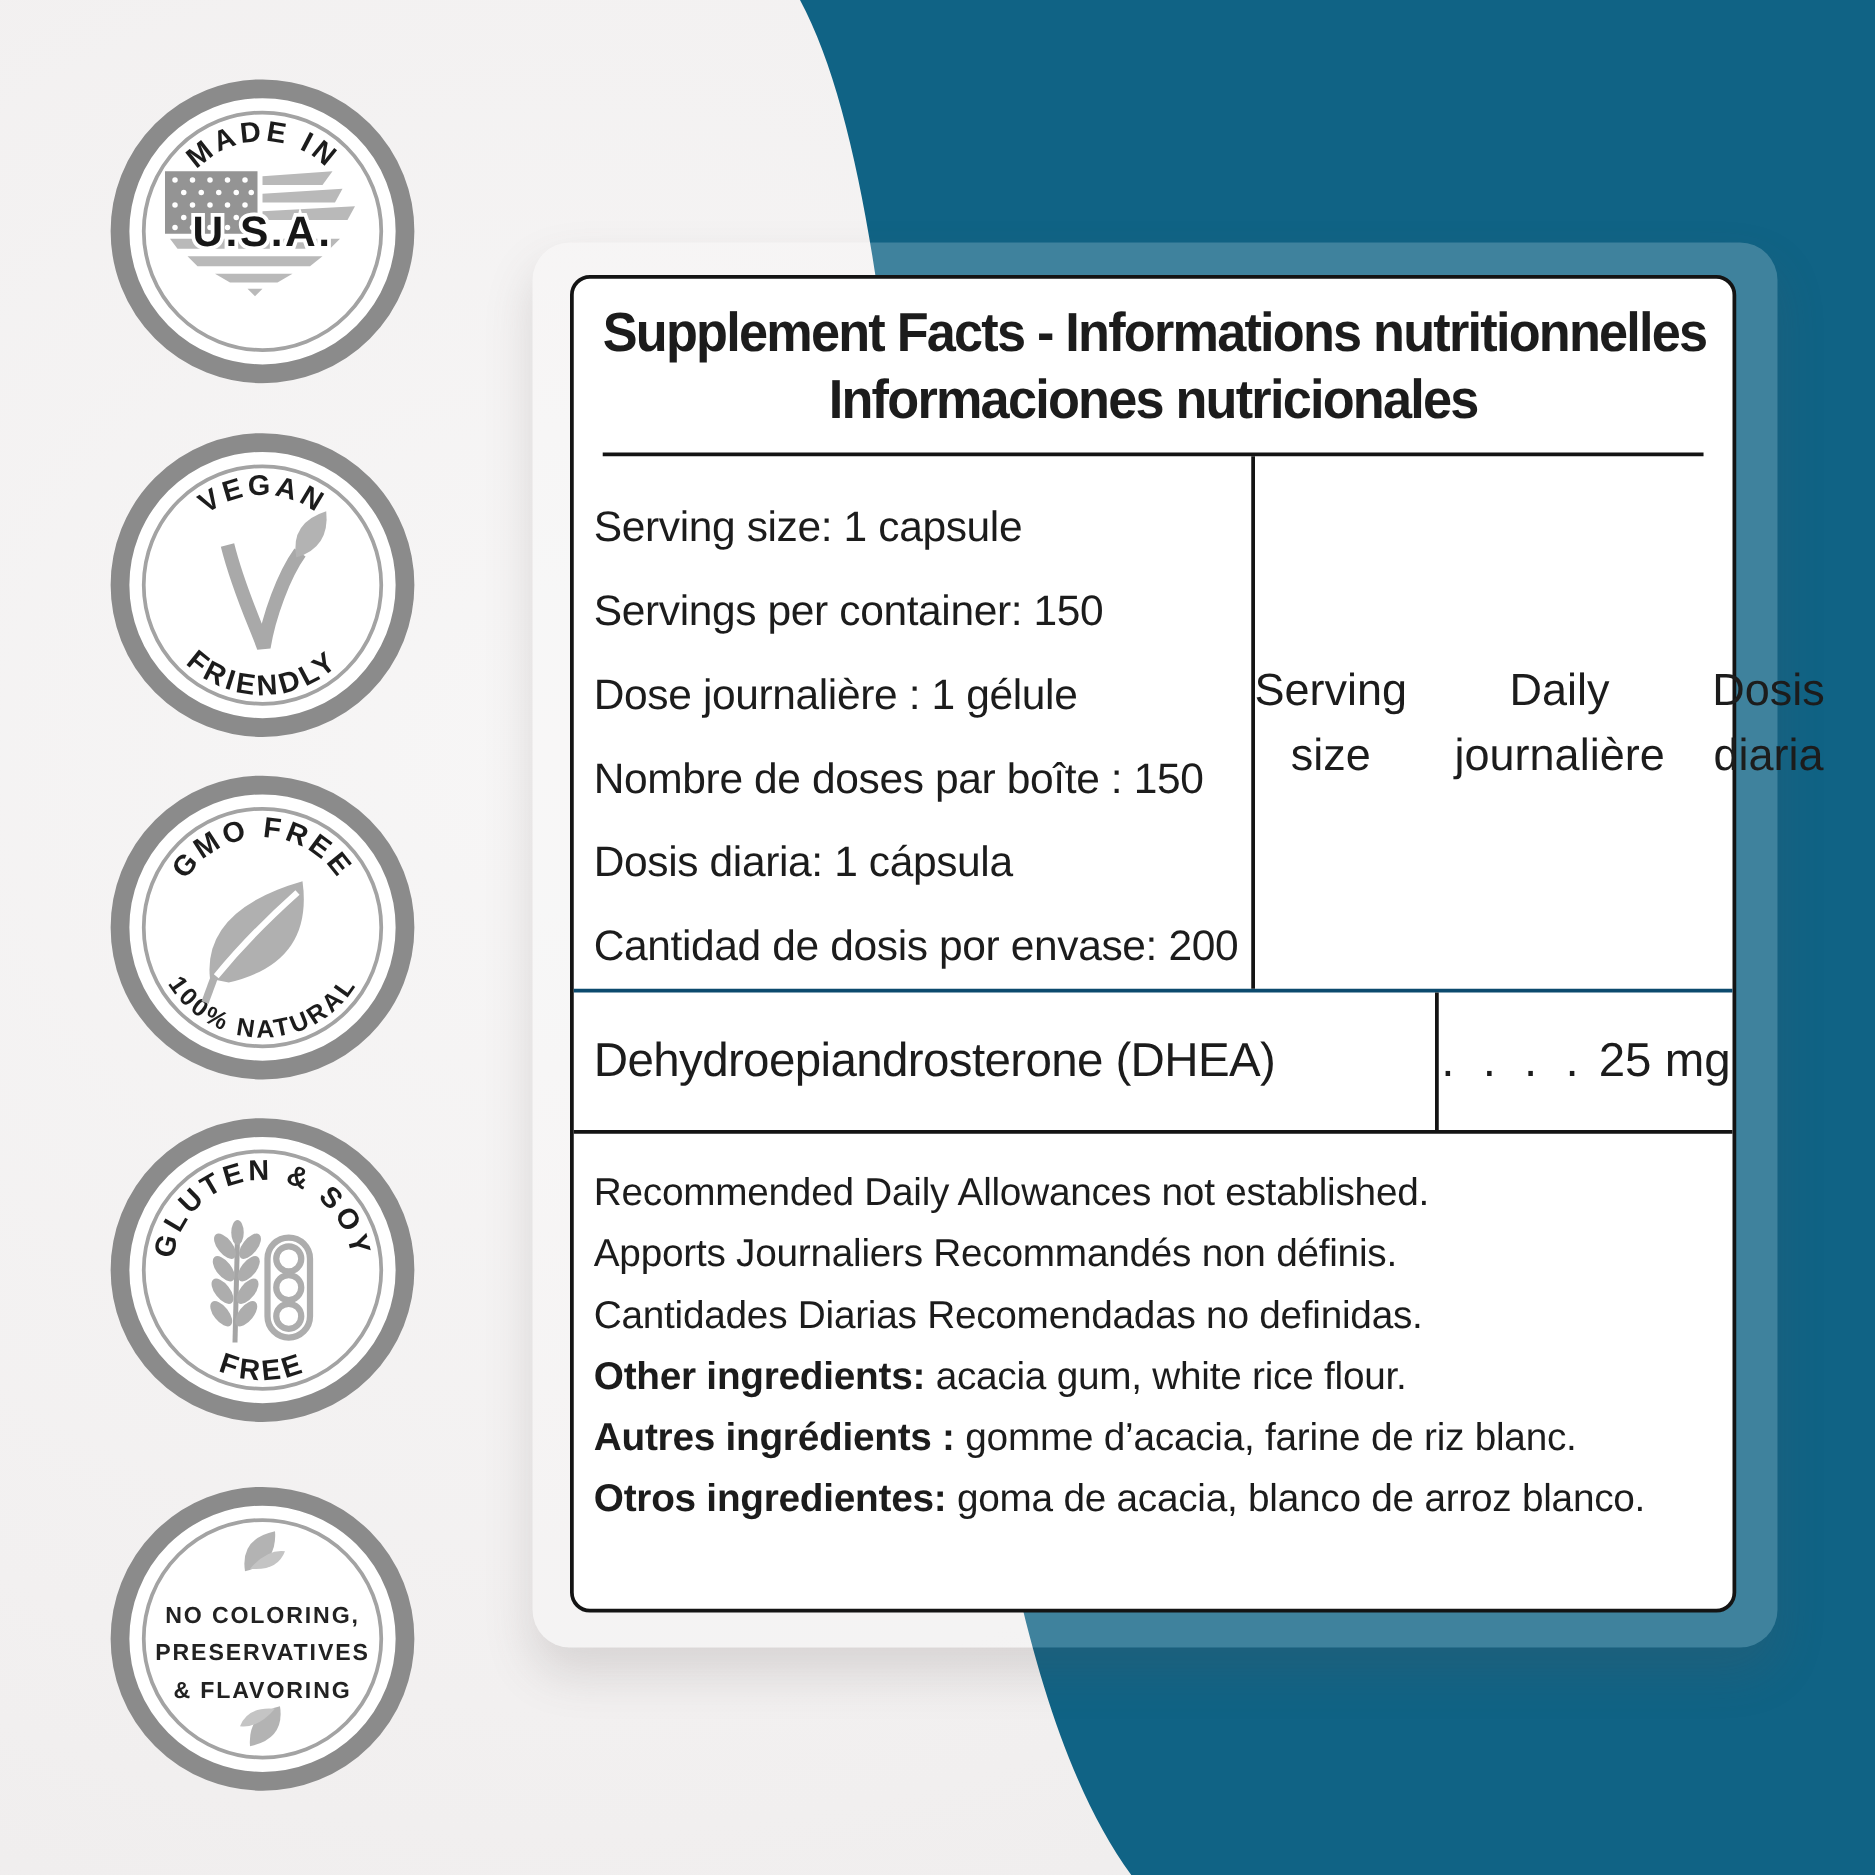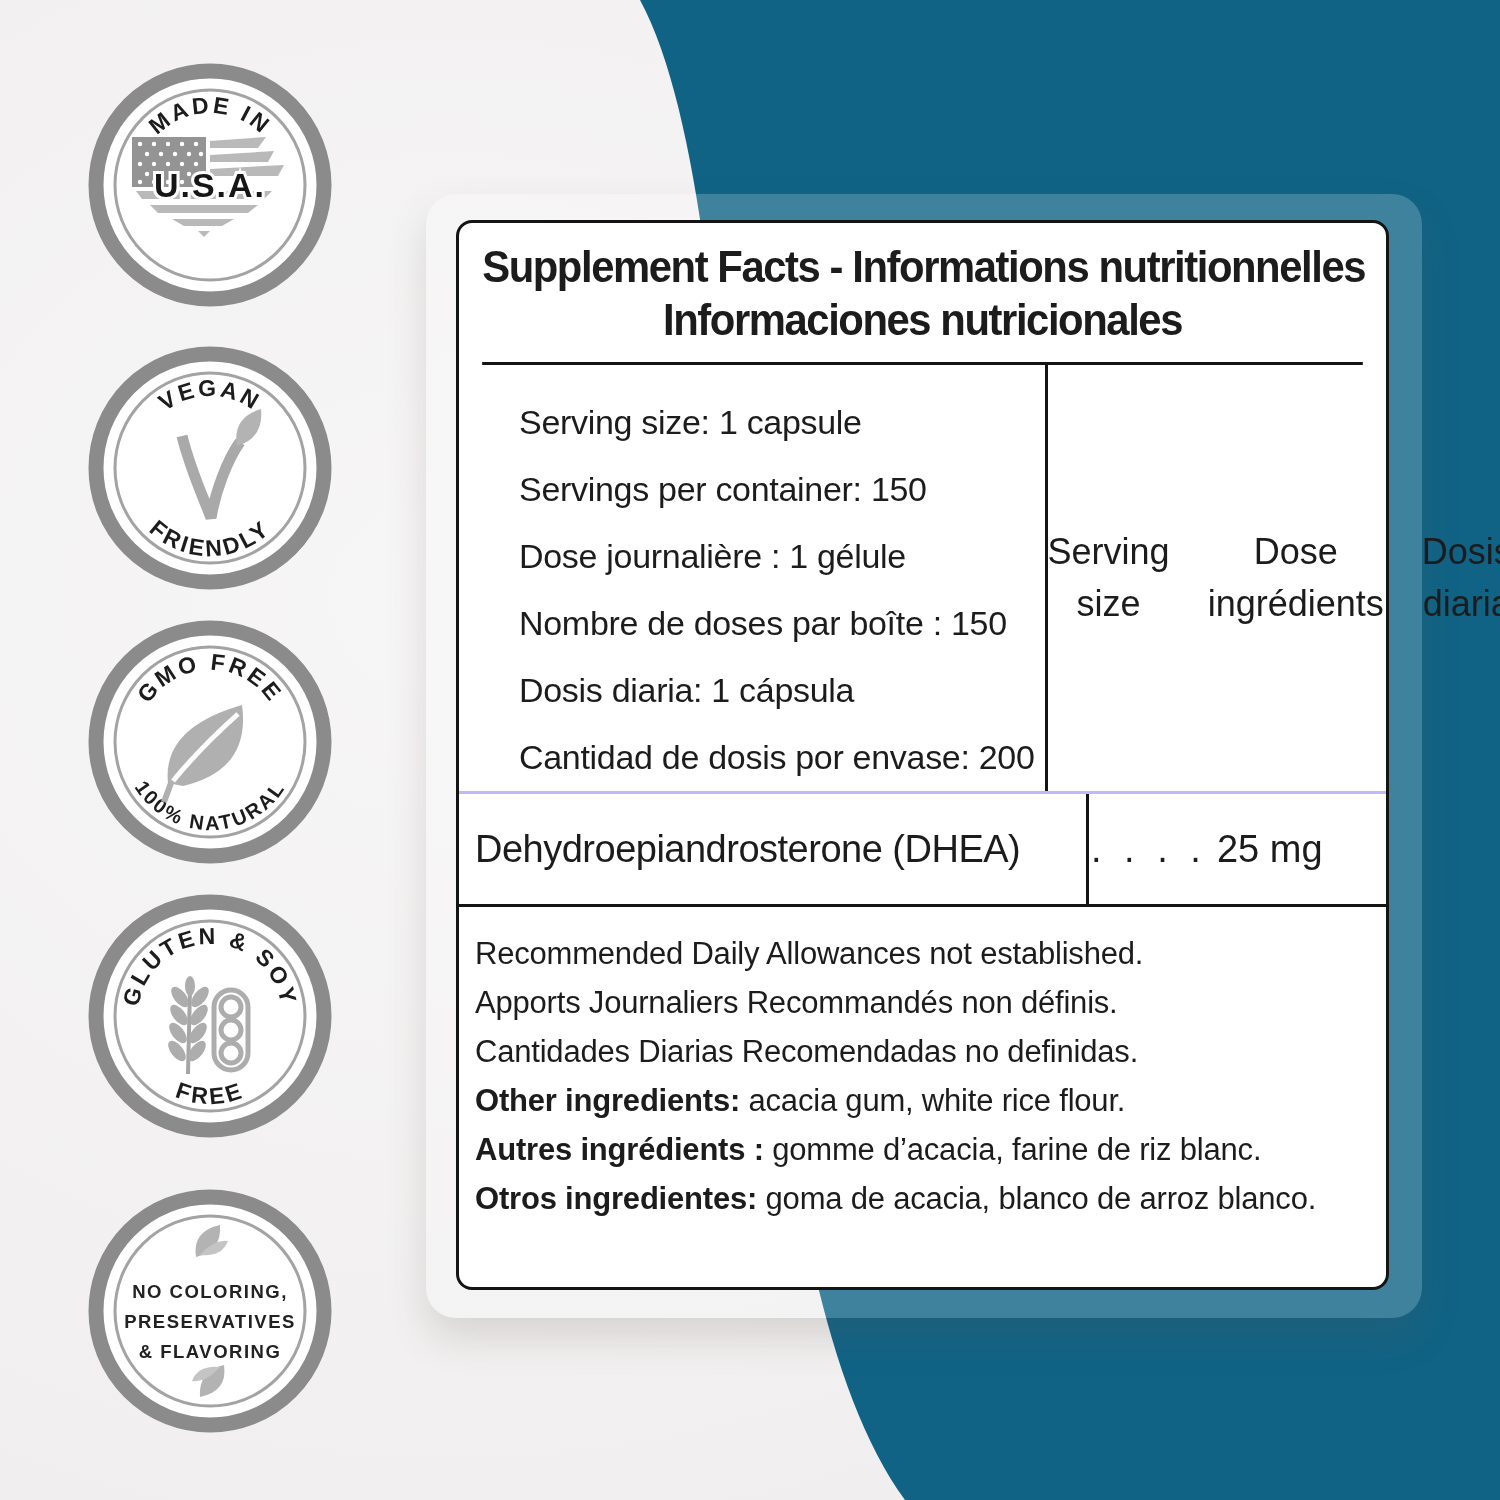--- a/index.html
+++ b/index.html
@@ -7,28 +7,28 @@
   .stage{position:relative;width:1500px;height:1500px;overflow:hidden;
          background:radial-gradient(ellipse at 30% 40%, #f7f6f6 0%, #f2f0f0 60%, #edebeb 100%);}
   svg.teal-shape{position:absolute;left:0;top:0;width:1500px;height:1500px;}
   .halo{position:absolute;left:426px;top:194px;width:996px;height:1124px;border-radius:30px;
         background:rgba(255,255,255,0.20);box-shadow:0 20px 38px rgba(95,85,85,0.18);}
   .panel{position:absolute;left:456px;top:220px;width:933px;height:1070px;background:#ffffff;
          border:3px solid #141414;border-radius:16px;display:flex;flex-direction:column;box-sizing:border-box;}
   .panel-title{flex:0 0 139px;border-bottom:3px solid #141414;display:flex;flex-direction:column;
          justify-content:center;text-align:center;font-weight:700;font-size:44px;line-height:53px;
          letter-spacing:-1.5px;transform:scaleX(0.95);white-space:nowrap;}
-  .row-servings{flex:0 0 426px;border-bottom:3px solid #c4b5fd;display:flex;padding-left:44px;}
+  .row-servings{flex:0 0 426px;border-bottom:3px solid #0c4a6e;display:flex;}
   .cell-serving-info{width:630px;box-sizing:border-box;border-right:3px solid #141414;
          padding:24px 10px 0 16px;font-size:34px;line-height:67px;letter-spacing:-0.3px;white-space:nowrap;}
   .cell-serving-summary{flex:1;display:flex;flex-direction:row;justify-content:center;
          align-items:center;text-align:center;font-size:36px;line-height:1.45;gap:38px;}
   .summary-middle{max-width:210px;}
   .row-dhea{flex:0 0 110px;border-bottom:3px solid #141414;display:flex;font-size:38px;}
-  .dhea-name{width:630px;box-sizing:border-box;border-right:3px solid #141414;display:flex;
+  .dhea-name{width:692px;box-sizing:border-box;border-right:3px solid #141414;display:flex;
          align-items:center;padding-left:16px;white-space:nowrap;letter-spacing:-0.5px;}
   .dhea-amount{flex:1;display:flex;align-items:center;padding-left:2px;white-space:nowrap;}
   .dhea-amount .dots{letter-spacing:6px;margin-right:10px;}
   .notes{flex:1;padding:22px 18px 0 16px;font-size:31px;line-height:49px;letter-spacing:-0.2px;border-radius:31px;}
   .notes b{font-weight:700;}
   svg.badge{position:absolute;width:244px;height:244px;left:88px;}
   .arc{font-family:"Liberation Sans",sans-serif;font-weight:700;font-size:23px;letter-spacing:3px;fill:#1c1c1c;}
   .arc-sm{font-family:"Liberation Sans",sans-serif;font-weight:700;font-size:20px;letter-spacing:2.5px;fill:#1c1c1c;}
   .badge-line{font-family:"Liberation Sans",sans-serif;font-weight:700;font-size:18.5px;letter-spacing:1.5px;fill:#222;}
   .usa-text{font-family:"Liberation Sans",sans-serif;font-weight:700;font-size:34px;letter-spacing:2px;
@@ -56,21 +56,21 @@
       <div class="cell-serving-info">
         <div>Serving size: 1 capsule</div>
         <div>Servings per container: 150</div>
         <div>Dose journalière : 1 gélule</div>
         <div>Nombre de doses par boîte : 150</div>
         <div>Dosis diaria: 1 cápsula</div>
         <div>Cantidad de dosis por envase: 200</div>
       </div>
       <div class="cell-serving-summary">
         <div>Serving size</div>
-        <div class="summary-middle">Dose ingrédients</div>
+        <div class="summary-middle">Daily journalière</div>
         <div>Dosis diaria</div>
       </div>
     </div>
 
     <div class="row-dhea">
       <div class="dhea-name">Dehydroepiandrosterone (DHEA)</div>
       <div class="dhea-amount">
         <span class="dots">. . . .</span>
         <span>25 mg</span>
       </div>

